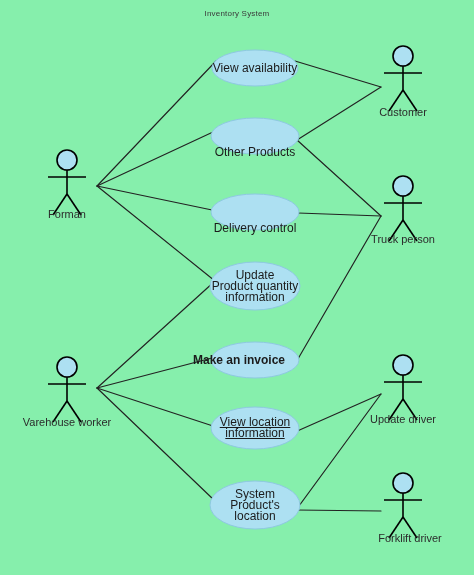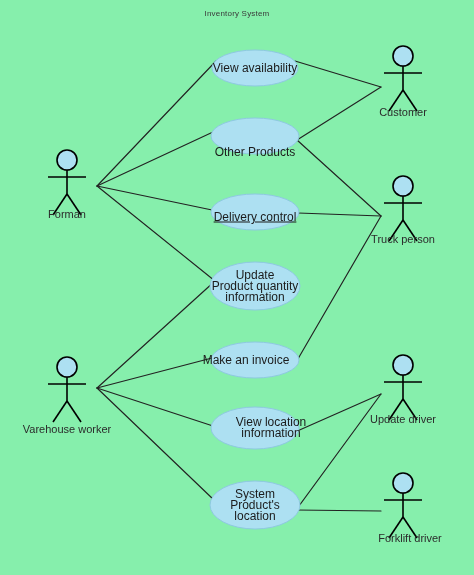--- a/index.html
+++ b/index.html
@@ -133,33 +133,33 @@
           <line x1="384" y1="500" x2="422" y2="500" stroke="#000000" stroke-width="1.6"></line>
           <line x1="403" y1="517" x2="389" y2="538" stroke="#000000" stroke-width="1.6"></line>
           <line x1="403" y1="517" x2="417" y2="538" stroke="#000000" stroke-width="1.6"></line>
         </g>
       </g>
   </svg>
 
   <div id="usecase-labels">
       <div class="usecase-label" style="left: 255px; top: 68px; width: 94px;">View availability</div>
       <div class="usecase-label" style="left: 255px; top: 136px; width: 96px; margin-top: 16px;">Other Products</div>
-      <div class="usecase-label" style="left: 255px; top: 217px; width: 96px; text-decoration: underline;">Delivery control</div>
+      <div class="usecase-label" style="left: 255px; top: 228px; width: 96px;">Delivery control</div>
       <div class="usecase-label" style="left: 255px; top: 286px; width: 98px;">Update
 Product quantity
 information</div>
-      <div class="usecase-label" style="left: 246px; top: 360px; width: 96px;">Make an invoice</div>
-      <div class="usecase-label" style="left: 271px; top: 428px; width: 96px;">View location
+      <div class="usecase-label" style="left: 239px; top: 360px; width: 96px; font-weight: bold;">Make an invoice</div>
+      <div class="usecase-label" style="left: 255px; top: 428px; width: 96px; text-decoration: underline;">View location
 information</div>
       <div class="usecase-label" style="left: 255px; top: 505px; width: 98px;">System
 Product's
 location</div>
     </div>
   <div id="actor-labels">
       <div class="actor-label" style="left: 67px; top: 210px;">Forman</div>
-      <div class="actor-label" style="left: 67px; top: 418px; margin-top: 7px;">Varehouse worker</div>
+      <div class="actor-label" style="left: 67px; top: 418px;">Varehouse worker</div>
       <div class="actor-label" style="left: 403px; top: 108px;">Customer</div>
       <div class="actor-label" style="left: 403px; top: 235px;">Truck person</div>
       <div class="actor-label" style="left: 403px; top: 415px;">Update driver</div>
       <div class="actor-label" style="left: 403px; top: 534px; margin-left: 7px;">Forklift driver</div>
     </div>
 
 </div>
 
 </body></html>

